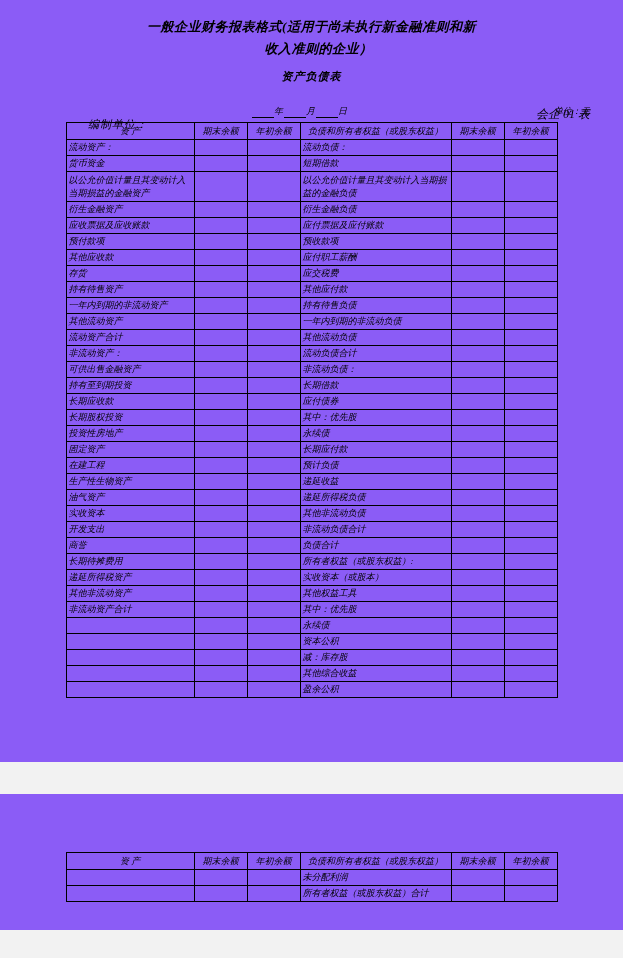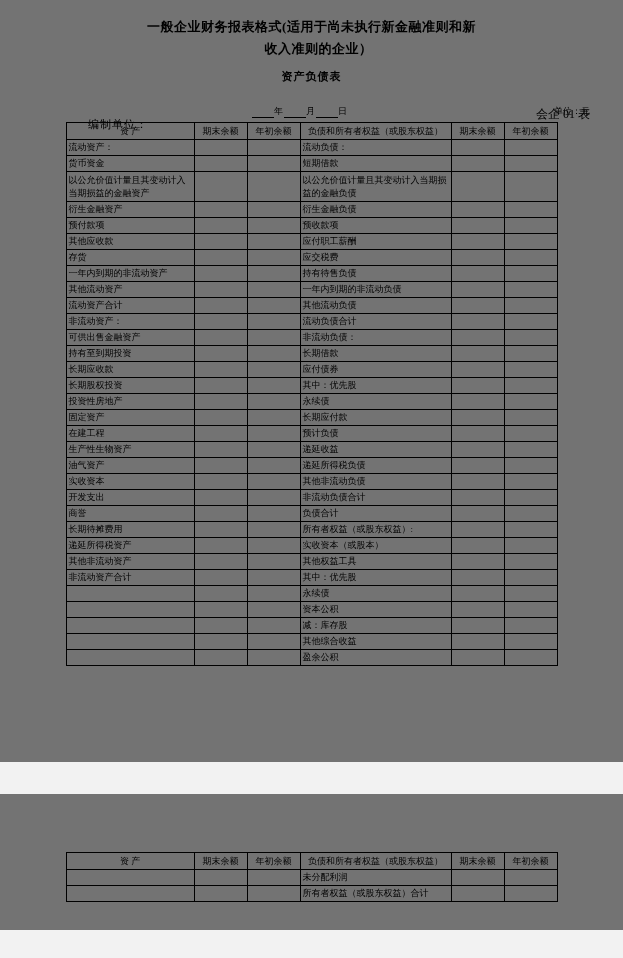--- a/index.html
+++ b/index.html
@@ -12,21 +12,22 @@
     height: 958px;
     font-family: "Liberation Serif", "DejaVu Serif", serif;
     color: #000000;
     position: relative;
     overflow: hidden;
   }
   .page {
     width: 623px;
     height: 958px;
     position: relative;
-    background: #737373;
+    background: #8b5cf6;
+    font-style: italic;
   }
   .title-block {
     text-align: center;
     padding-top: 16px;
   }
   .doc-title {
     font-size: 13px;
     font-weight: bold;
     line-height: 22px;
     letter-spacing: 0.5px;
@@ -194,40 +195,56 @@
           </tr>
           <tr>
             <td class="cell-ind-1">衍生金融资产</td>
             <td></td>
             <td></td>
             <td class="cell-ind-1">衍生金融负债</td>
             <td></td>
             <td></td>
           </tr>
           <tr>
+            <td class="cell-ind-1">应收票据及应收账款</td>
+            <td></td>
+            <td></td>
+            <td class="cell-ind-1">应付票据及应付账款</td>
+            <td></td>
+            <td></td>
+          </tr>
+          <tr>
             <td class="cell-ind-1">预付款项</td>
             <td></td>
             <td></td>
             <td class="cell-ind-1">预收款项</td>
             <td></td>
             <td></td>
           </tr>
           <tr>
             <td class="cell-ind-1">其他应收款</td>
             <td></td>
             <td></td>
             <td class="cell-ind-1">应付职工薪酬</td>
             <td></td>
             <td></td>
           </tr>
           <tr>
             <td class="cell-ind-1">存货</td>
             <td></td>
             <td></td>
             <td class="cell-ind-1">应交税费</td>
+            <td></td>
+            <td></td>
+          </tr>
+          <tr>
+            <td class="cell-ind-1">持有待售资产</td>
+            <td></td>
+            <td></td>
+            <td class="cell-ind-1">其他应付款</td>
             <td></td>
             <td></td>
           </tr>
           <tr>
             <td class="cell-ind-1">一年内到期的非流动资产</td>
             <td></td>
             <td></td>
             <td class="cell-ind-1">持有待售负债</td>
             <td></td>
             <td></td>

